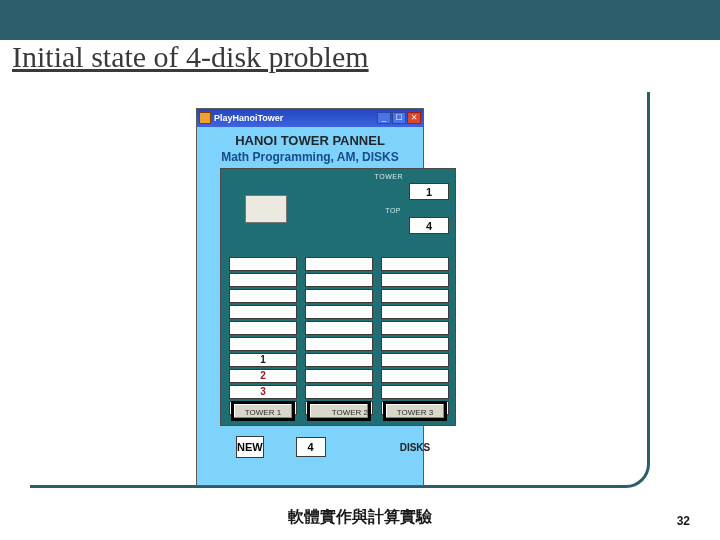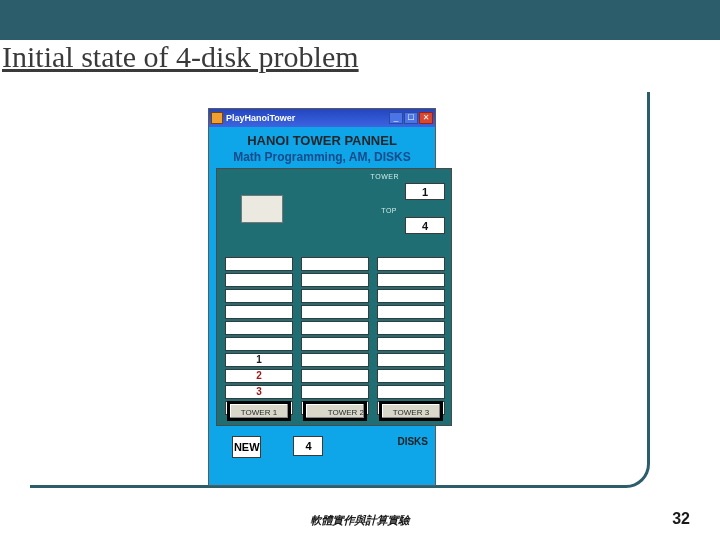--- a/index.html
+++ b/index.html
@@ -18,39 +18,39 @@
     background: #2c5d6b;
   }
   .slide-title {
     position: absolute;
     top: 40px;
     left: 0;
     font-size: 30px;
     font-family: "Times New Roman", serif;
     color: #3a3a3a;
     text-decoration: underline;
-    padding-left: 2px;
+    padding-left: 12px;
   }
   .content-frame {
     position: absolute;
     top: 92px;
     left: 30px;
     width: 620px;
     height: 396px;
     border-right: 3px solid #2c5d6b;
     border-bottom: 3px solid #2c5d6b;
     border-bottom-right-radius: 24px;
   }
   .app-window {
     position: absolute;
     top: 108px;
-    left: 208px;
+    left: 196px;
     width: 228px;
     height: 378px;
-    background: #0ea5e9;
+    background: #7dd3fc;
     border: 1px solid #5a5a5a;
     z-index: 3;
   }
   .titlebar {
     height: 18px;
     background: linear-gradient(#2346c0, #3d64e0);
     display: flex;
     align-items: center;
     padding: 0 2px;
   }
@@ -72,21 +72,21 @@
   .tb-btn {
     width: 14px; height: 12px;
     background: #4a74e8;
     border: 1px solid #2a4aa0;
     color: #fff;
     font-size: 8px;
     line-height: 10px;
     text-align: center;
   }
   .tb-close { background: #d84830; border-color: #a02010; }
-  .app-body { padding: 4px 7px; }
+  .app-body { padding: 4px 23px; }
   .hdr1 {
     text-align: center;
     font-size: 13px;
     font-weight: bold;
     color: #24262a;
     margin-top: 2px;
   }
   .hdr2 {
     text-align: center;
     font-size: 12px;
@@ -160,20 +160,21 @@
     font-size: 8px;
     color: #2a2a2a;
     text-align: center;
     line-height: 18px;
   }
   .tb1 { left: 10px; }
   .tb2 { left: 86px; text-align: right; }
   .tb3 { left: 162px; }
   .bottom-row {
     display: flex;
+    align-items: center;
     gap: 32px;
     margin-top: 10px;
     padding-left: 16px;
   }
   .btn-new {
     width: 70px; height: 22px;
     background: #fff;
     border: 1px solid #3a3a3a;
     font-size: 11px;
     font-weight: bold;
@@ -192,31 +193,30 @@
     font-size: 10px;
     font-weight: bold;
     color: #222;
     margin-left: 42px;
   }
   .footer-text {
     position: absolute;
     bottom: 12px;
     left: 0; right: 0;
     text-align: center;
-    font-size: 11px;
+    font-size: 16px;
     font-weight: bold;
     color: #1a1a1a;
     font-family: "Microsoft JhengHei", sans-serif;
-    font-style: italic;
   }
   .page-num {
     position: absolute;
     bottom: 12px;
     right: 30px;
-    font-size: 16px;
+    font-size: 12px;
     font-weight: bold;
     color: #1a1a1a;
     margin-left: 44px;
   }
 </style>
 </head>
 <body>
 
 <div class="top-bar"></div>
 <div class="slide-title">Initial state of 4-disk problem</div>

